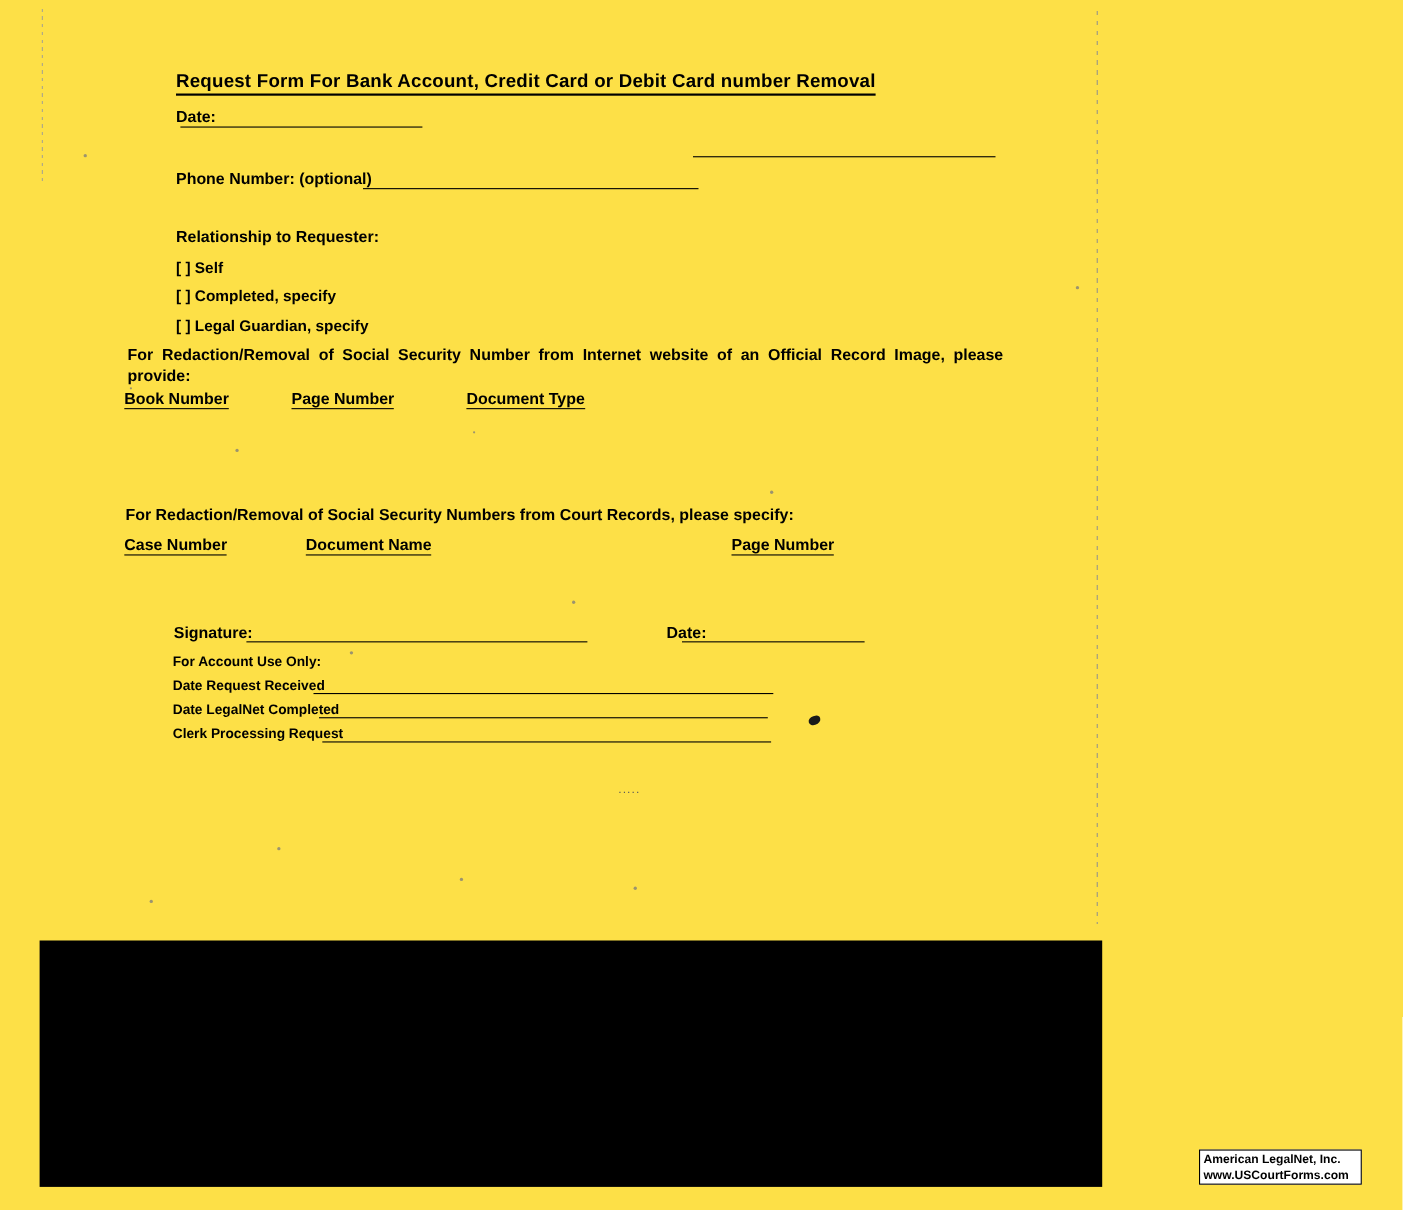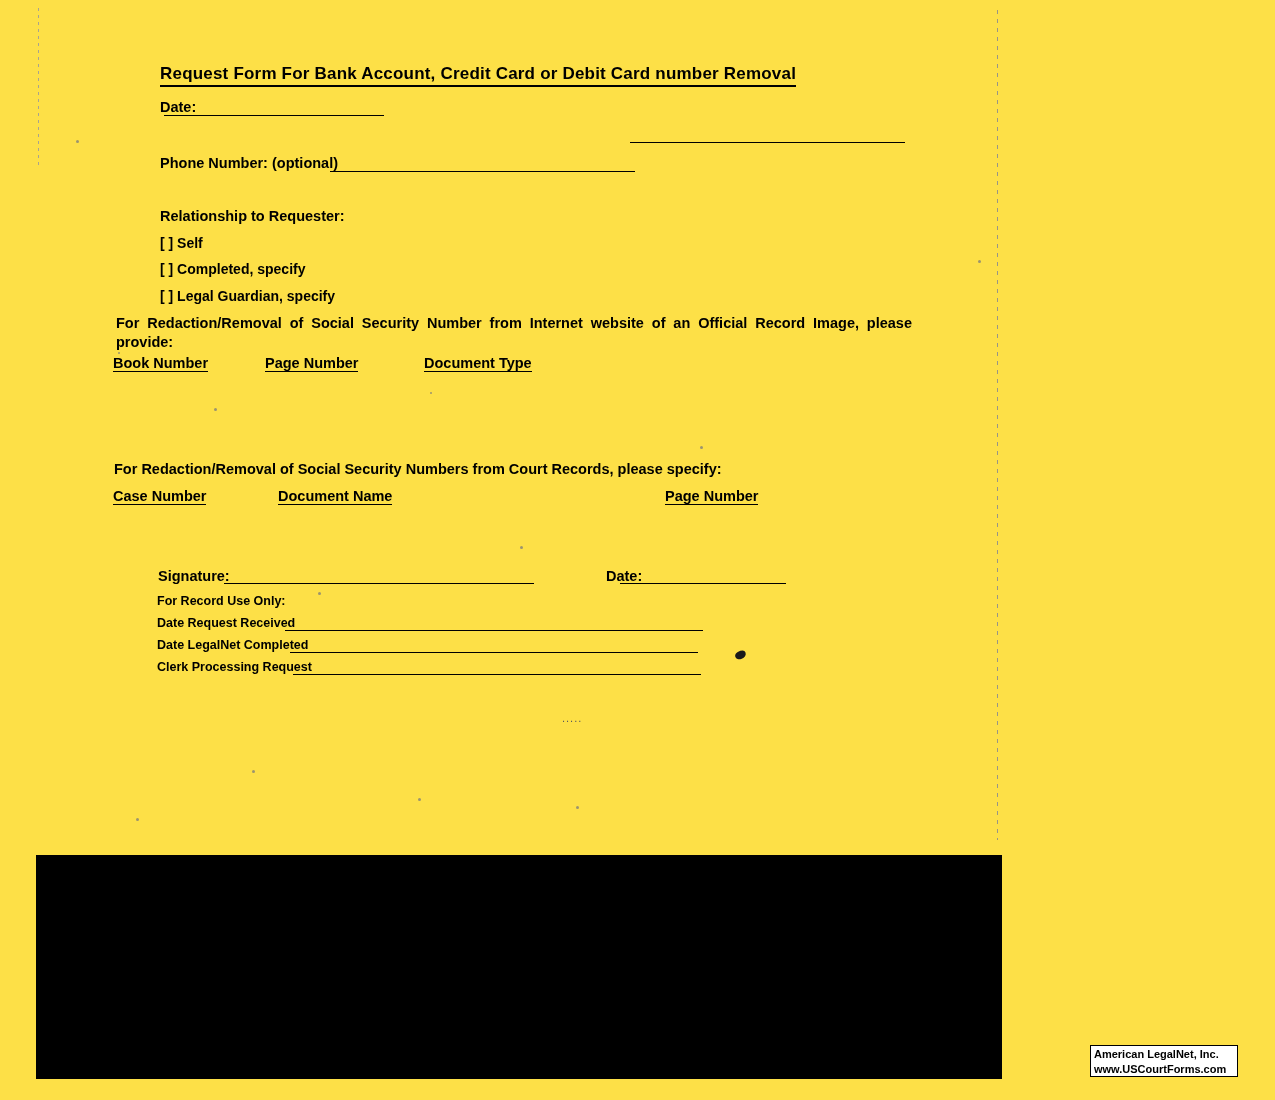--- a/index.html
+++ b/index.html
@@ -215,21 +215,21 @@
   <div class="col-head ch-case">Case Number</div>
   <div class="col-head ch-docname">Document Name</div>
   <div class="col-head ch-page2">Page Number</div>
 
   <div class="row sig-label">Signature:</div>
   <div class="rule" style="left:224px;top:583px;width:310px;"></div>
 
   <div class="row date2-label">Date:</div>
   <div class="rule" style="left:620px;top:583px;width:166px;"></div>
 
-  <div class="row office-label">For Record Use Only:</div>
+  <div class="row office-label">For Account Use Only:</div>
 
   <div class="row off1">Date Request Received</div>
   <div class="rule thin" style="left:285px;top:630px;width:418px;"></div>
 
   <div class="row off2">Date LegalNet Completed</div>
   <div class="rule thin" style="left:290px;top:652px;width:408px;"></div>
 
   <div class="row off3">Clerk Processing Request</div>
   <div class="rule thin" style="left:293px;top:674px;width:408px;"></div>
 

